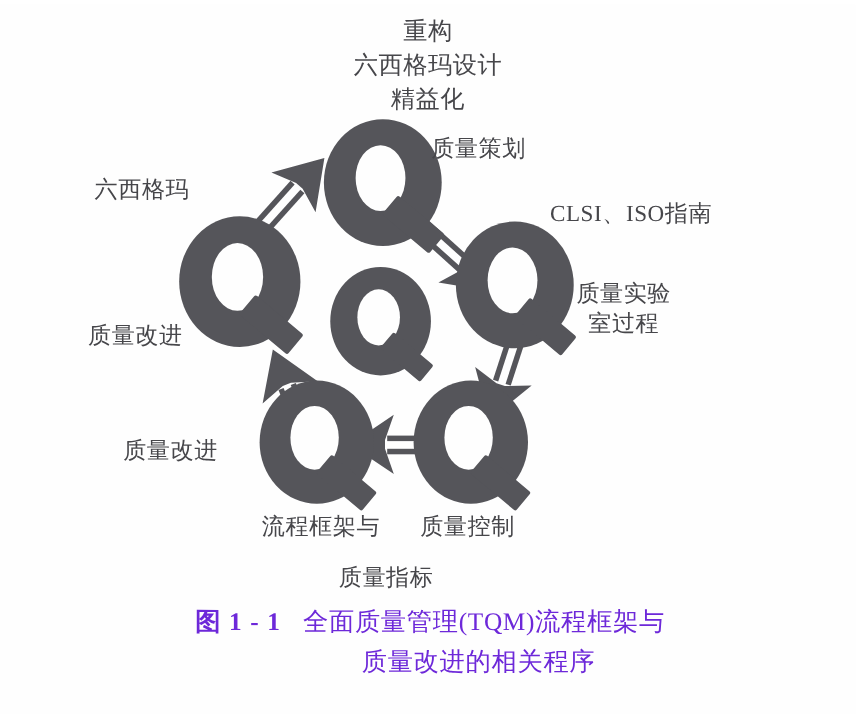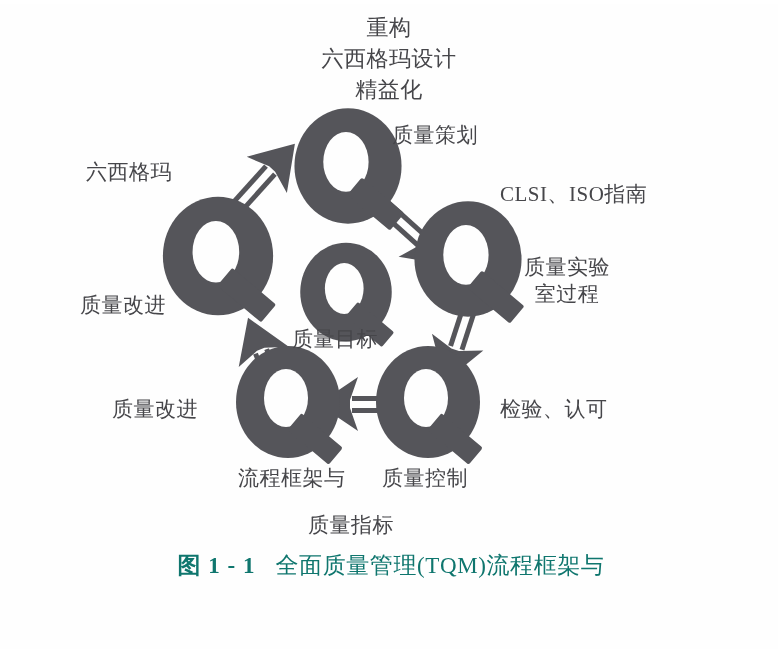--- a/index.html
+++ b/index.html
@@ -77,21 +77,21 @@
   #label-quality-goal     { left: 292px; top: 322px; }
 
   
   #caption {
     position: absolute;
     left: 0;
     top: 544px;
     width: 778px;
     text-align: center;
     font-family: "Liberation Serif", "DejaVu Serif", serif;
-    color: #0f766e;
+    color: #6d28d9;
   }
   .caption-line {
     font-size: 23px;
     line-height: 1.55;
     letter-spacing: 0.6px;
   }
   #caption-line1 { padding-left: 4px; }
   #caption-line2 { padding-left: 92px; }
   .caption-number {
     font-weight: bold;
@@ -190,36 +190,37 @@
 六西格玛设计
 精益化</div>
 
     <div class="label left-al" id="label-quality-planning">质量策划</div>
 
     <div class="label left-al" id="label-clsi-iso">CLSI、ISO指南</div>
 
     <div class="label left-al" id="label-quality-lab">质量实验
 室过程</div>
 
-    <div class="label left-al" id="label-inspection">检验、认可</div>
 
     <div class="label left-al" id="label-quality-metric">质量指标</div>
 
     <div class="label left-al" id="label-quality-control">质量控制</div>
 
     <div class="label left-al" id="label-quality-assess">流程框架与</div>
 
     <div class="label left-al" id="label-six-sigma">质量改进</div>
 
     <div class="label left-al" id="label-quality-improve">质量改进</div>
 
     <div class="label left-al" id="label-risk-mgmt">六西格玛</div>
 
-    <div class="label left-al" id="label-quality-goal">质量目标</div>
   </div>
 
   <div id="caption">
     <div class="caption-line" id="caption-line1">
       <span class="caption-number">图 1 - 1</span><span>全面质量管理(TQM)流程框架与</span>
     </div>
+    <div class="caption-line" id="caption-line2">
+      <span>质量改进的相关程序</span>
+    </div>
   </div>
 
 </div>
 
 </body></html>

